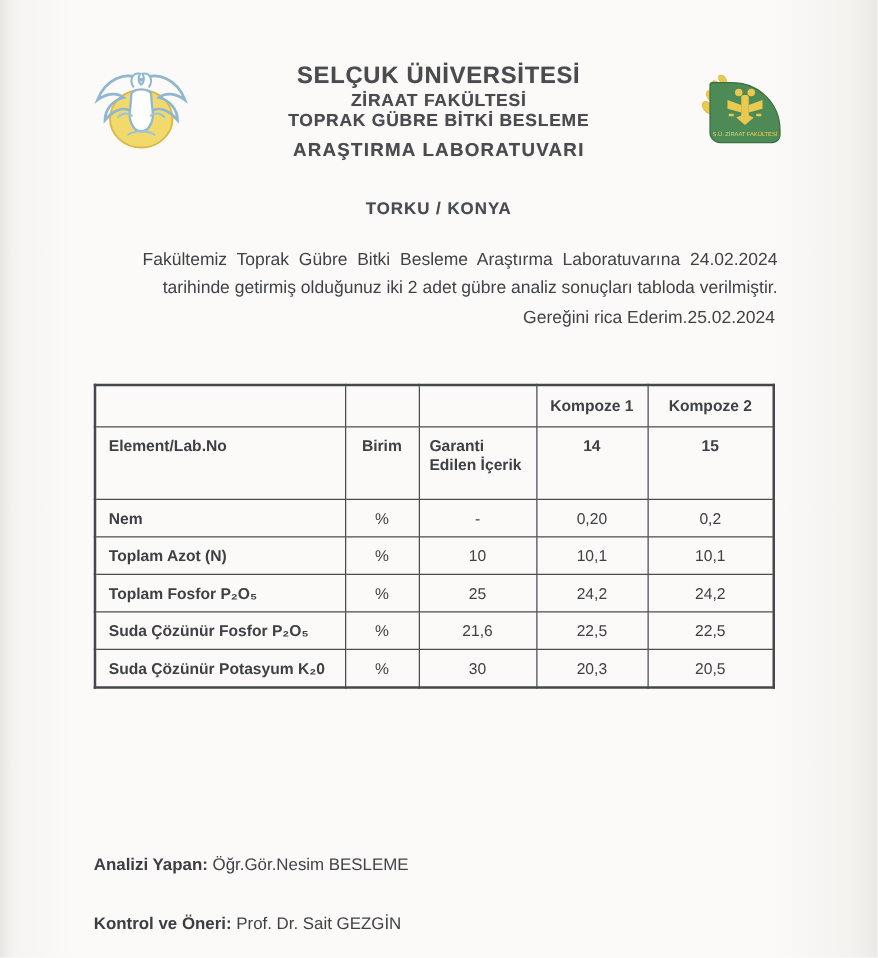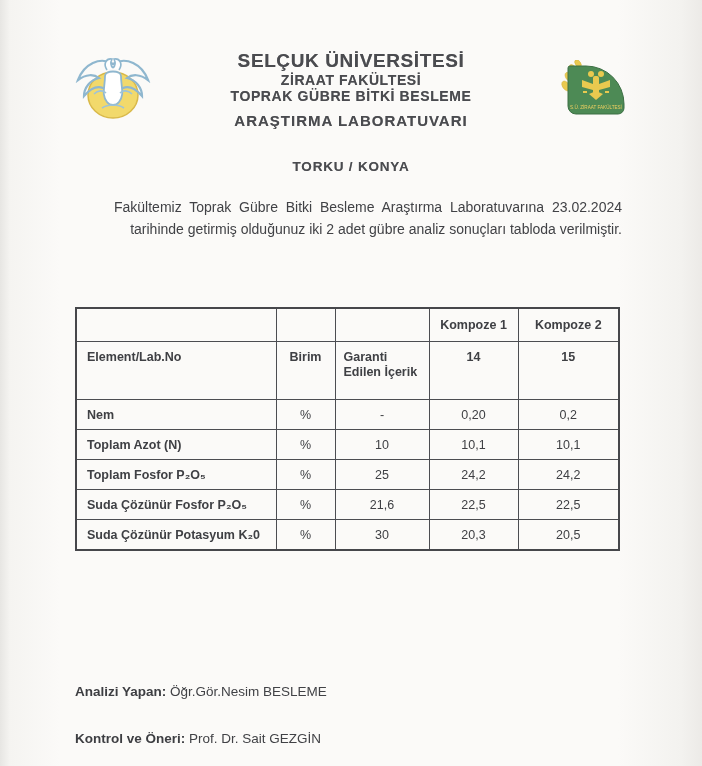--- a/index.html
+++ b/index.html
@@ -120,24 +120,25 @@
   <div class="title-block">
     <div class="title-university">SELÇUK ÜNİVERSİTESİ</div>
     <div class="title-faculty">ZİRAAT FAKÜLTESİ</div>
     <div class="title-department">TOPRAK GÜBRE BİTKİ BESLEME</div>
     <div class="title-lab">ARAŞTIRMA LABORATUVARI</div>
   </div>
 
   <div class="location-line">TORKU / KONYA</div>
 
   <div class="paragraph">
-    <div class="l1">Fakültemiz Toprak Gübre Bitki Besleme Araştırma Laboratuvarına 23.02.2024</div>
+    <div class="l1">Fakültemiz Toprak Gübre Bitki Besleme Araştırma Laboratuvarına 24.02.2024</div>
     <div class="l2">tarihinde getirmiş olduğunuz iki 2 adet gübre analiz sonuçları tabloda verilmiştir.</div>
   </div>
 
+  <div class="closing-line">Gereğini rica Ederim.25.02.2024</div>
 
   <table class="results">
     <colgroup>
       <col style="width:200px">
         <col style="width:59px">
         <col style="width:94px">
       <col style="width:89px">
         <col style="width:101px">
     </colgroup>
     <tbody id="results-body">

